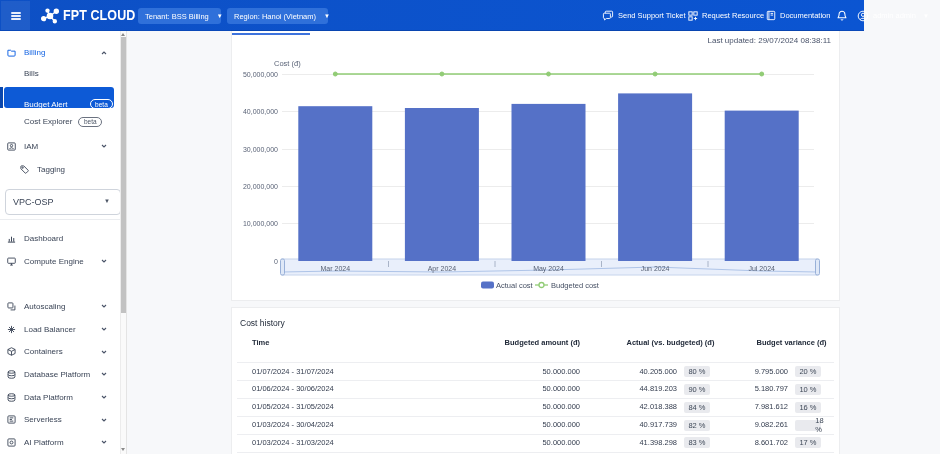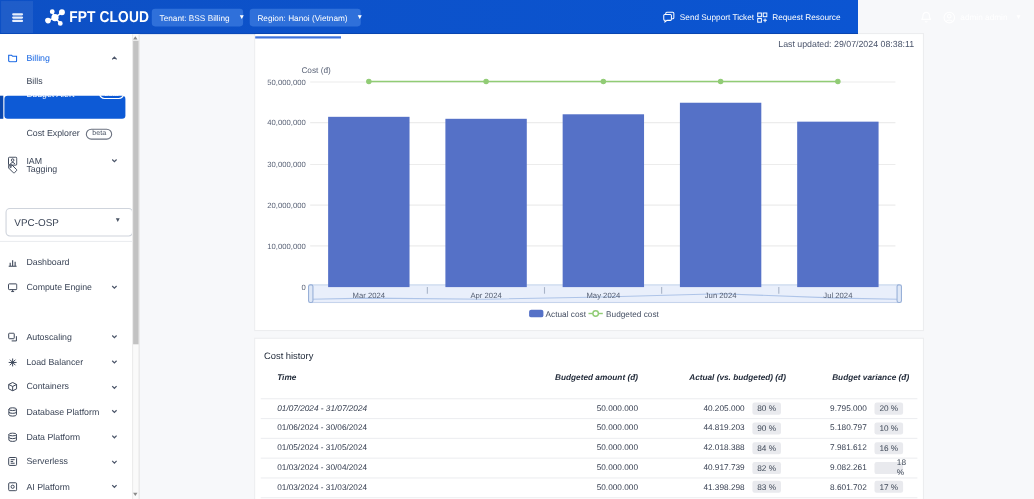--- a/index.html
+++ b/index.html
@@ -1,20 +1,20 @@
 <!DOCTYPE html>
 <html><head>
 <meta charset="utf-8">
 <style>
   * { margin:0; padding:0; box-sizing:border-box; }
   html,body { width:940px; height:454px; overflow:hidden; font-family:"Liberation Sans", sans-serif; }
   #root { position:relative; width:940px; height:454px; background:#f7f8fa; overflow:hidden; }
 
   
-  #topbar { position:absolute; left:0; top:0; width:780px; height:31px; background:linear-gradient(90deg,#0d50c5 0%, #0b55d2 100%); border-bottom:1px solid #0a49b8; }
+  #topbar { position:absolute; left:0; top:0; width:864px; height:31px; background:linear-gradient(90deg,#0d50c5 0%, #0b55d2 100%); border-bottom:1px solid #0a49b8; }
   #burger { position:absolute; left:1px; top:1px; width:29px; height:29px; background:rgba(255,255,255,0.08); display:flex; align-items:center; justify-content:center; }
   #burger .bars { width:10px; }
   #burger .bars div { height:2px; background:#e8effc; margin:1px 0; border-radius:1px; }
   #logo { position:absolute; left:40px; top:4px; height:22px; display:flex; align-items:center; }
   #logotext { color:#fff; font-weight:bold; font-size:12.5px; letter-spacing:0.1px; margin-left:3px; transform:scaleY(1.15); transform-origin:center; }
   .topbtn { position:absolute; top:8px; height:16px; background:#2f70da; border-radius:3px; color:#fff; font-size:7.5px; display:flex; align-items:center; padding:0 7px; white-space:nowrap; }
   .topbtn .caret { margin-left:8px; font-size:6px; }
   .titem { position:absolute; top:0; height:31px; display:flex; align-items:center; gap:4px; color:#fff; font-size:7.5px; white-space:nowrap; }
   .caret2 { font-size:6px; margin-left:3px; }
 
@@ -35,21 +35,21 @@
   #vpccaret { position:absolute; right:10px; top:167px; font-size:6px; color:#4b5565; }
   #sbdivider { position:absolute; left:0px; top:188px; width:120px; height:1px; background:#ebedf0; }
 
   
   #chartcard { position:absolute; left:232px; top:31px; width:607px; height:269px; background:#fff; box-shadow:0 0 0 1px rgba(0,0,0,0.045); }
   #tabline { position:absolute; left:0px; top:2px; width:78px; height:2px; background:#3d73dd; }
   #lastupd { position:absolute; right:8px; top:4.5px; font-size:8px; color:#49536a; }
   #tablecard { position:absolute; left:232px; top:308px; width:607px; height:146px; background:#fff; box-shadow:0 0 0 1px rgba(0,0,0,0.045); }
   .abs { position:absolute; white-space:nowrap; }
   #chtitle { position:absolute; left:8px; top:10px; font-size:8.5px; color:#222b3a; }
-  .th { font-size:7.5px; font-weight:bold; color:#222b3a;font-style:italic; }
+  .th { font-size:7.5px; font-weight:bold; color:#222b3a; }
   .tval { font-size:7.5px; color:#333c4e; }
   .rsep { position:absolute; left:5px; width:597px; height:1px; background:#edeef1; }
   .badge { position:absolute; background:#e9eaee; color:#3e4857; border-radius:2px; font-size:7.5px; width:26px; height:11px; display:flex; align-items:center; justify-content:center; }
   .ra { text-align:right; }
 </style>
 </head>
 <body>
 <div id="root">
 
   <div id="topbar">
@@ -85,20 +85,26 @@
         </svg>
       Send Support Ticket</div>
     <div class="titem" style="left:688px;">
       <svg width="10" height="10" viewBox="0 0 12 12" fill="none" stroke="#fff" stroke-width="1.1">
           <rect x="1" y="1" width="4" height="4"></rect>
           <rect x="7" y="1" width="4" height="4"></rect>
           <rect x="1" y="7" width="4" height="4"></rect>
           <path d="M9 7 v4 M7 9 h4"></path>
         </svg>
       Request Resource</div>
+    <div class="titem" style="left:766px;">
+      <svg width="10" height="11" viewBox="0 0 12 12" fill="none" stroke="#fff" stroke-width="1.1">
+          <rect x="1.5" y="1" width="9" height="10" rx="1"></rect>
+          <path d="M3.5 1 v10 M5.5 3.5 h3 M5.5 5.5 h3"></path>
+        </svg>
+      Documentation</div>
     <div class="titem" style="left:836px;">
       <svg width="12" height="13" viewBox="0 0 14 14" fill="none" stroke="#fff" stroke-width="1.2">
           <path d="M7 2 a3.4 3.4 0 0 1 3.4 3.4 c0 3 1.2 3.6 1.2 4.1 h-9.2 c0-0.5 1.2-1.1 1.2-4.1 A3.4 3.4 0 0 1 7 2 z"></path>
           <path d="M5.8 11.5 a1.3 1.3 0 0 0 2.4 0"></path>
         </svg>
     </div>
     <div class="titem" style="left:857px;">
       <svg width="12" height="12" viewBox="0 0 14 14" fill="none" stroke="#fff" stroke-width="1.1">
           <circle cx="7" cy="7" r="5.6"></circle>
           <circle cx="7" cy="5.6" r="1.9"></circle>
@@ -118,21 +124,21 @@
       <span>Billing</span>
         <span class="chev">
           <svg width="6" height="6" viewBox="0 0 6 6" fill="none" stroke="#4a5468" stroke-width="1.1">
             <path d="M1 4 l2 -2 l2 2"></path>
           </svg>
         </span>
     </div>
     <div class="sbrow" style="top:32.7px;">
         <span>Bills</span>
       </div>
-    <div class="sbrow" style="top:44px; color:#fff;gap:16px;">
+    <div class="sbrow" style="top:63px; color:#fff;gap:16px;">
         <span>Budget Alert</span>
         <span class="betapill">beta</span>
       </div>
     <div class="sbrow" style="top:80.8px;">
         <span>Cost Explorer</span>
         <span class="betapill2">beta</span>
       </div>
 
     <div class="sbrow" style="top:105px;">
       <svg class="ic" viewBox="0 0 10 10" fill="none" stroke="#3a4456" stroke-width="1">
@@ -140,21 +146,21 @@
           <circle cx="5" cy="4" r="1.3"></circle>
           <path d="M2.8 7.8 a2.4 2.4 0 0 1 4.4 0"></path>
         </svg>
       <span>IAM</span>
         <span class="chev">
           <svg width="6" height="6" viewBox="0 0 6 6" fill="none" stroke="#4a5468" stroke-width="1.1">
             <path d="M1 2 l2 2 l2 -2"></path>
           </svg>
         </span>
     </div>
-    <div class="sbrow" style="top:112px;">
+    <div class="sbrow" style="top:128px;margin-left:13px;">
       <svg class="ic" viewBox="0 0 10 10" fill="none" stroke="#3a4456" stroke-width="1">
           <path d="M1 4.2 V1.5 a0.5 0.5 0 0 1 0.5-0.5 H4.2 L9 5.8 a0.7 0.7 0 0 1 0 1 L6.8 9 a0.7 0.7 0 0 1-1 0 z"></path>
           <circle cx="3" cy="3" r="0.7"></circle>
         </svg>
       <span>Tagging</span>
     </div>
 
     <div id="vpcbox">VPC-OSP</div>
       <div id="vpccaret">▼</div>
     <div id="sbdivider"></div>
@@ -340,21 +346,21 @@
     <div class="abs th" style="left:352px; top:30px; width:173px; text-align:center;">Actual (vs. budgeted) (đ)</div>
     <div class="abs th" style="left:498px; top:30px; width:123px; text-align:center;">Budget variance (đ)</div>
 
     <div class="rsep" style="top:54px;"></div>
     <div class="rsep" style="top:72px;"></div>
     <div class="rsep" style="top:90px;"></div>
     <div class="rsep" style="top:108px;"></div>
     <div class="rsep" style="top:126px;"></div>
     <div class="rsep" style="top:144px;"></div>
 
-    <div class="abs tval" style="left:20px; top:58.5px;font-style:italic;">01/07/2024 - 31/07/2024</div>
+    <div class="abs tval" style="left:20px; top:58.5px;">01/07/2024 - 31/07/2024</div>
     <div class="abs tval ra" style="left:248px; top:58.5px; width:100px;">50.000.000</div>
     <div class="abs tval ra" style="left:345px; top:58.5px; width:100px;">40.205.000</div>
     <div class="badge" style="left:452px; top:58px;">80 %</div>
     <div class="abs tval ra" style="left:456px; top:58.5px; width:100px;">9.795.000</div>
     <div class="badge" style="left:563px; top:58px;">20 %</div>
 
     <div class="abs tval" style="left:20px; top:76.3px;">01/06/2024 - 30/06/2024</div>
     <div class="abs tval ra" style="left:248px; top:76.3px; width:100px;">50.000.000</div>
     <div class="abs tval ra" style="left:345px; top:76.3px; width:100px;">44.819.203</div>
     <div class="badge" style="left:452px; top:75.8px;">90 %</div>

